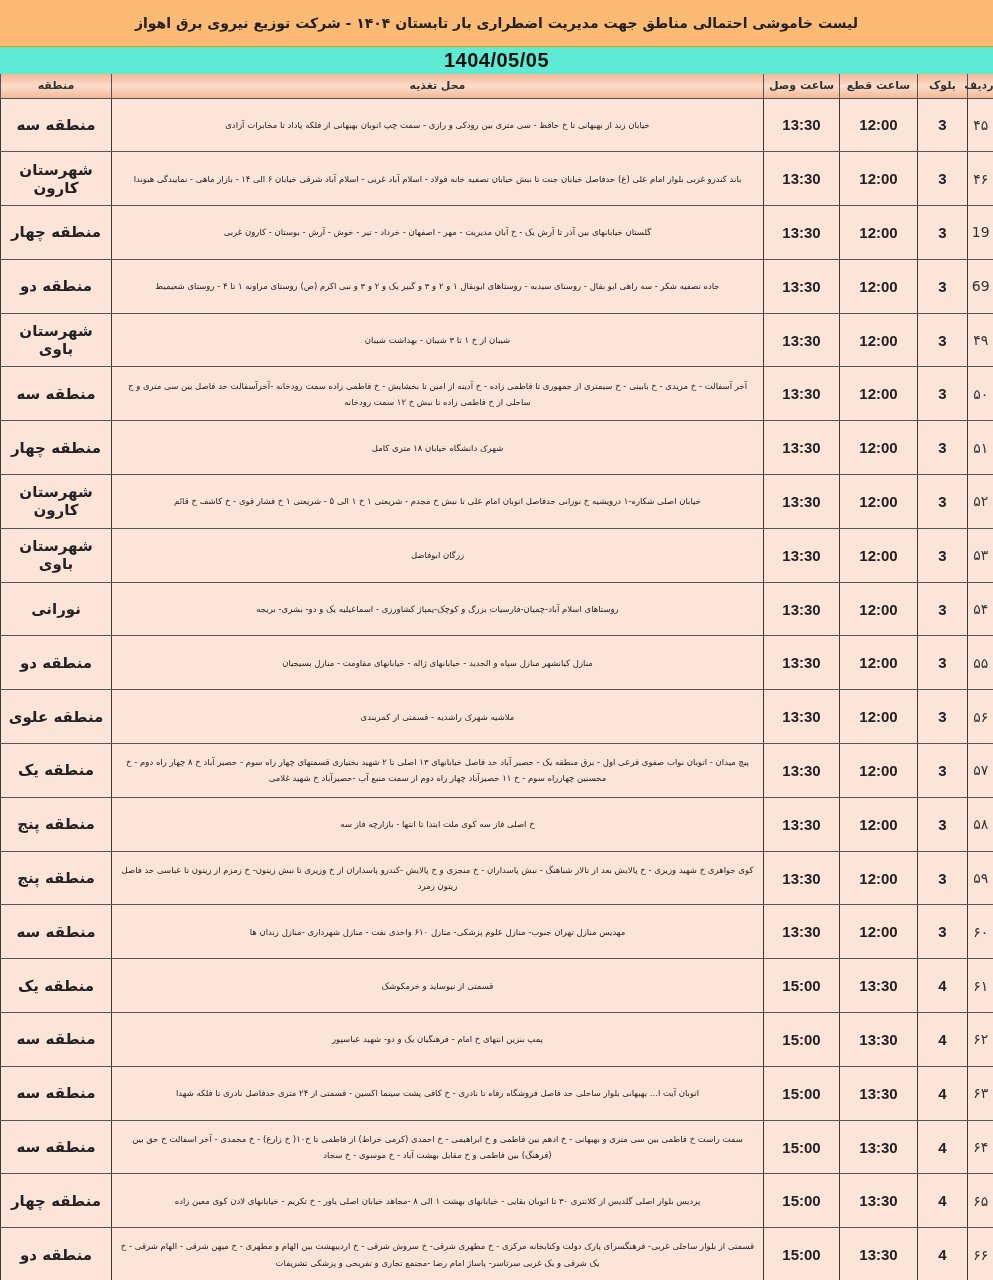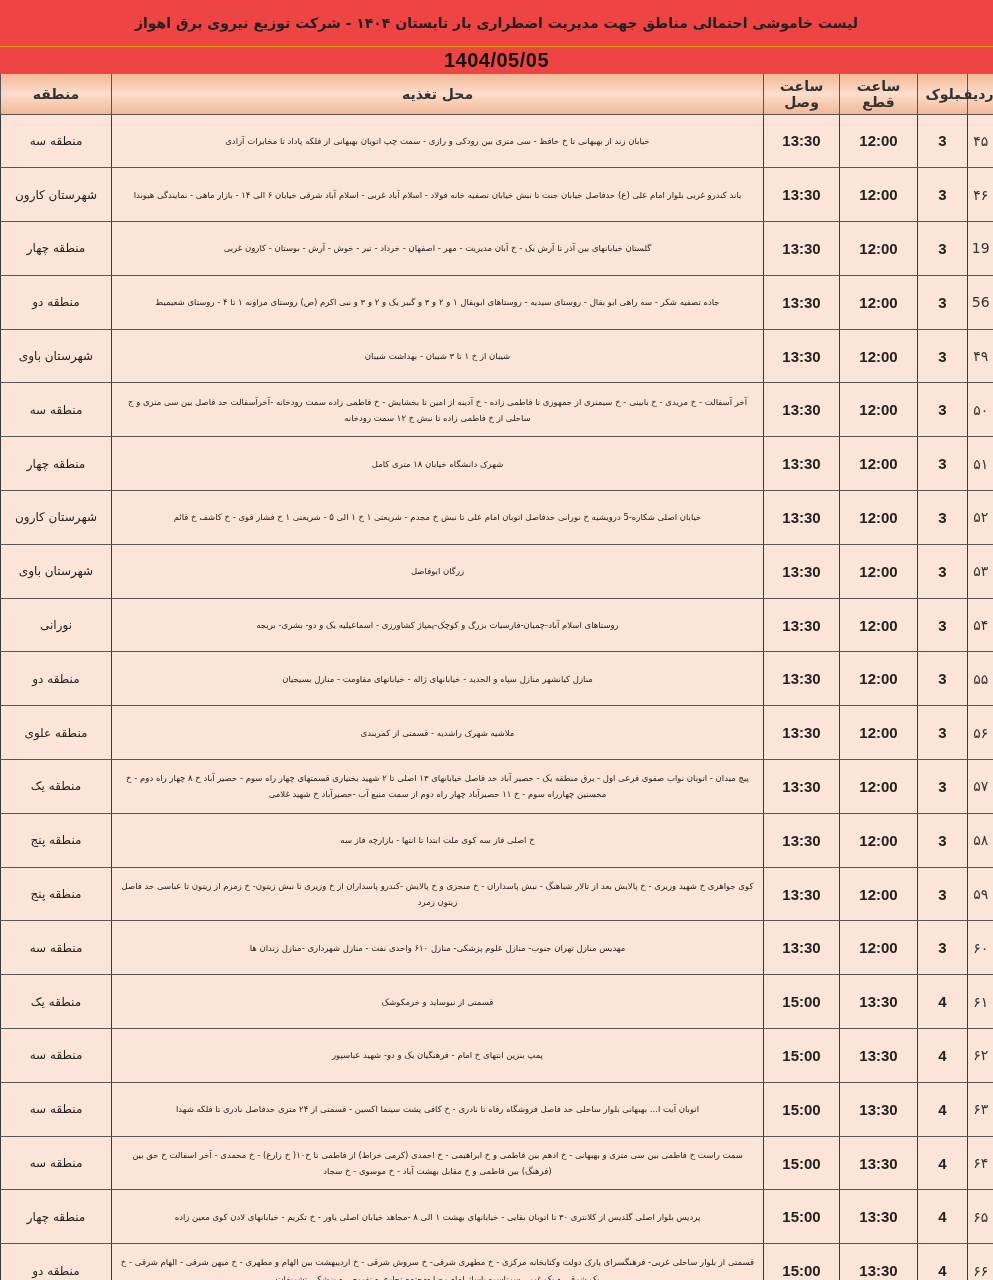--- a/index.html
+++ b/index.html
@@ -1,46 +1,46 @@
 <!DOCTYPE html>
 <html><head>
 <meta charset="utf-8">
 <style>
   * { box-sizing: border-box; margin: 0; padding: 0; }
   html, body { width: 993px; height: 1280px; overflow: hidden; background: #fde4d8; }
   body { font-family: "DejaVu Sans", sans-serif; color: #111; }
   .title-bar {
-    height: 47px; background: #ef4444;
+    height: 47px; background: #fdba74;
     display: flex; align-items: center; justify-content: center;
     border-bottom: 1px solid #d9a000;
   }
   .title-bar span { font-size: 14px; font-weight: bold; color: #222; direction: rtl; }
   .date-bar {
-    height: 27px; background: #ef4444;
+    height: 27px; background: #5eead4;
     display: flex; align-items: center; justify-content: center;
   }
   .date-bar span { font-family: "Liberation Sans", sans-serif; font-size: 20px; font-weight: bold; color: #111; letter-spacing: 0.5px; }
   table {
     width: 993px; border-collapse: collapse; table-layout: fixed; direction: rtl;
     background: #fde4d8;
   }
   th {
-    height: 40px; font-size: 14px; font-weight: bold; color: #333;
+    height: 24px; font-size: 11px; font-weight: bold; color: #333;
     background: linear-gradient(to bottom, #f2b896 0%, #fbdccb 50%, #f2b896 100%);
     border-left: 1px solid #555; border-bottom: 1px solid #555;
   }
   td {
     border-left: 1.5px solid #3a3a3a; border-bottom: 1.5px solid #555;
     text-align: center; vertical-align: middle;
   }
   tr.data-row { height: 53.8px; }
   td.num { font-size: 14px; color: #333; }
   td.block, td.time { font-family: "Liberation Sans", sans-serif; font-weight: bold; font-size: 15px; color: #222; }
   td.loc { font-size: 8.5px; font-weight: normal; line-height: 1.9; padding: 0 8px; direction: rtl; color: #222; }
-  td.region { font-size: 12px; font-weight: normal; color: #222; }
+  td.region { font-size: 15px; font-weight: bold; color: #222; }
   col.c-num { width: 26px; }
   col.c-block { width: 50px; }
   col.c-cut { width: 78px; }
   col.c-conn { width: 76px; }
   col.c-loc { width: 652px; }
   col.c-region { width: 111px; }
 </style>
 </head>
 <body>
 
@@ -89,21 +89,21 @@
       </tr>
       <tr class="data-row">
         <td class="num">19</td>
         <td class="block">3</td>
         <td class="time">12:00</td>
         <td class="time">13:30</td>
         <td class="loc">گلستان خیابانهای بین آذر تا آرش یک - خ آبان مدیریت - مهر - اصفهان - خرداد - تیر - خوش - آرش - بوستان - کارون غربی</td>
         <td class="region">منطقه چهار</td>
       </tr>
       <tr class="data-row">
-        <td class="num">56</td>
+        <td class="num">69</td>
         <td class="block">3</td>
         <td class="time">12:00</td>
         <td class="time">13:30</td>
         <td class="loc">جاده تصفیه شکر - سه راهی ابو بقال - روستای سیدیه - روستاهای ابوبقال ۱ و ۲ و ۳ و گبیر یک و ۲ و ۳ و نبی اکرم (ص) روستای مراونه ۱ تا ۴ - روستای شعیمیط</td>
         <td class="region">منطقه دو</td>
       </tr>
       <tr class="data-row">
         <td class="num">۴۹</td>
         <td class="block">3</td>
         <td class="time">12:00</td>
@@ -125,21 +125,21 @@
         <td class="time">12:00</td>
         <td class="time">13:30</td>
         <td class="loc">شهرک دانشگاه خیابان ۱۸ متری کامل</td>
         <td class="region">منطقه چهار</td>
       </tr>
       <tr class="data-row">
         <td class="num">۵۲</td>
         <td class="block">3</td>
         <td class="time">12:00</td>
         <td class="time">13:30</td>
-        <td class="loc">خیابان اصلی شکاره-5 درویشیه خ نورانی حدفاصل اتوبان امام علی تا نبش خ مجدم - شریعتی ۱ خ ۱ الی ۵ - شریعتی ۱ خ فشار قوی - خ کاشف خ قائم</td>
+        <td class="loc">خیابان اصلی شکاره-۱ درویشیه خ نورانی حدفاصل اتوبان امام علی تا نبش خ مجدم - شریعتی ۱ خ ۱ الی ۵ - شریعتی ۱ خ فشار قوی - خ کاشف خ قائم</td>
         <td class="region">شهرستان کارون</td>
       </tr>
       <tr class="data-row">
         <td class="num">۵۳</td>
         <td class="block">3</td>
         <td class="time">12:00</td>
         <td class="time">13:30</td>
         <td class="loc">زرگان ابوفاضل</td>
         <td class="region">شهرستان باوی</td>
       </tr>

